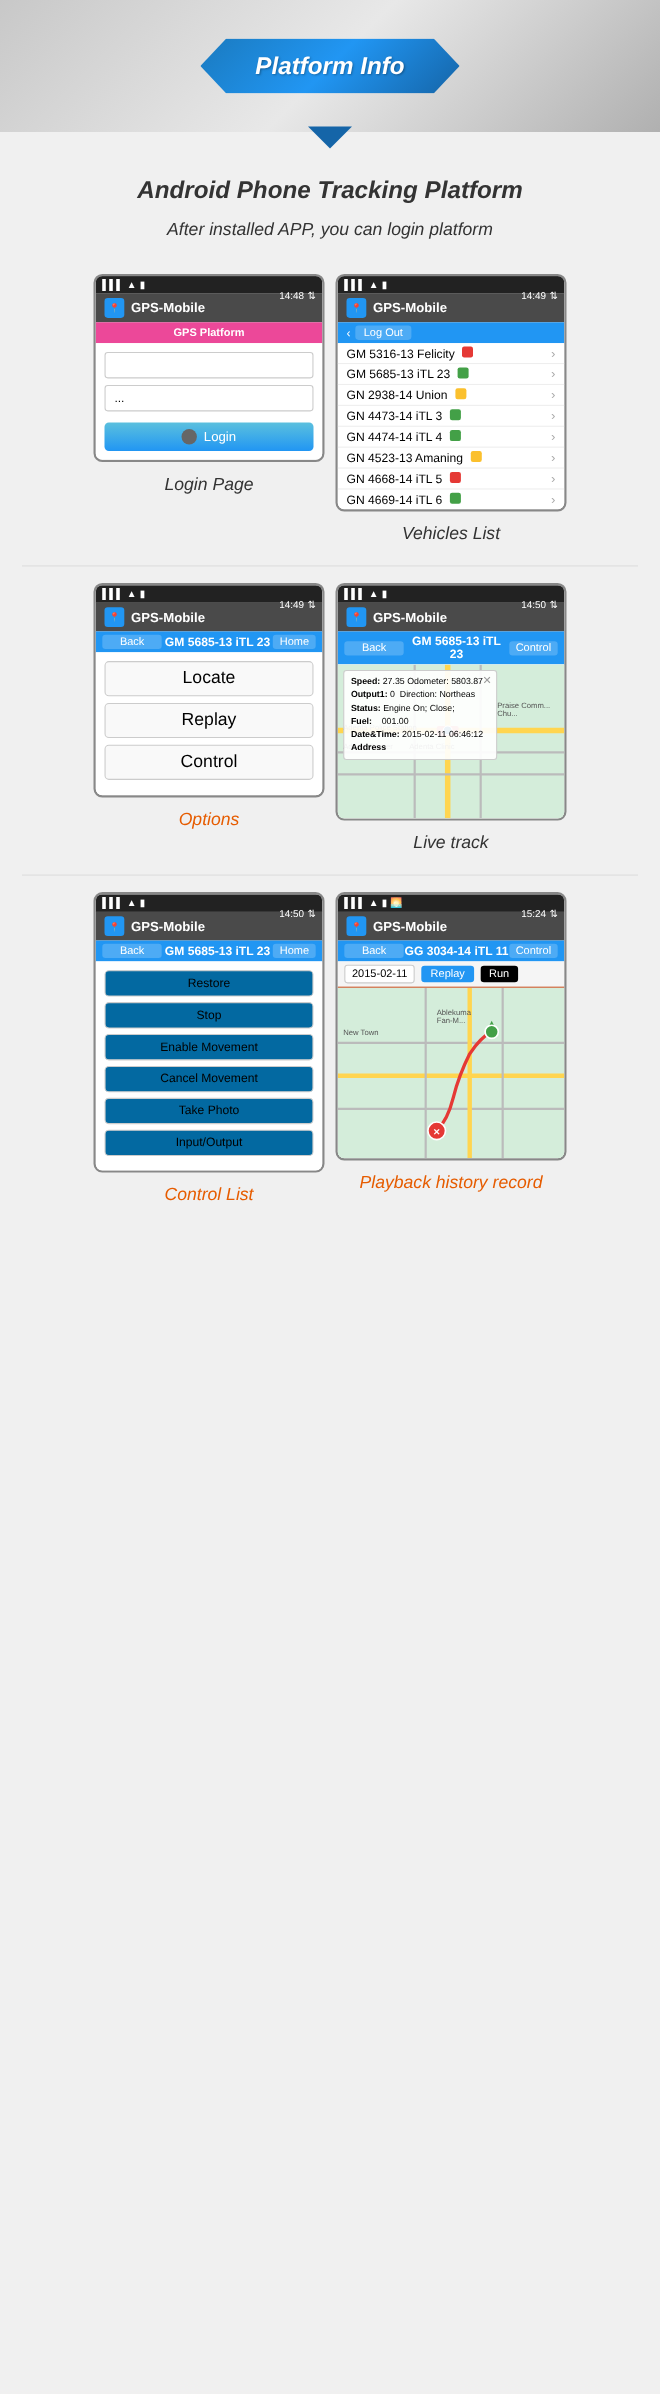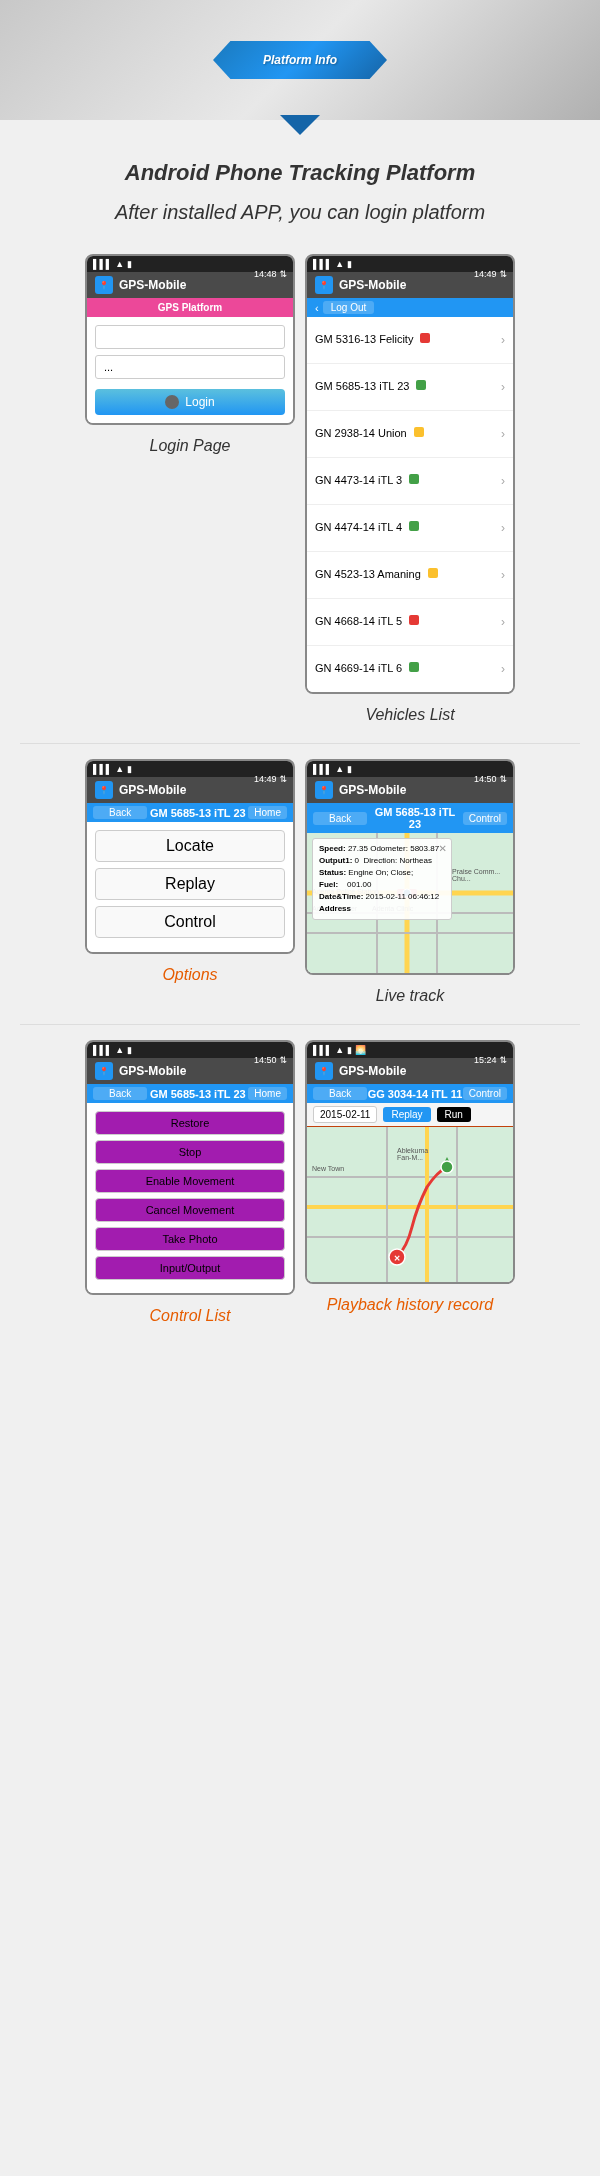--- a/index.html
+++ b/index.html
@@ -17,21 +17,21 @@
       background: linear-gradient(135deg, #c8c8c8 0%, #e8e8e8 50%, #b0b0b0 100%);
       position: relative;
       display: flex;
       align-items: center;
       justify-content: center;
     }
     .banner-ribbon {
       background: linear-gradient(135deg, #1a7abf 0%, #2196F3 50%, #1565a8 100%);
       color: white;
       font-style: italic;
-      font-size: 12px;
+      font-size: 22px;
       font-weight: bold;
       padding: 12px 50px;
       clip-path: polygon(10% 0%, 90% 0%, 100% 50%, 90% 100%, 10% 100%, 0% 50%);
       text-shadow: 1px 1px 2px rgba(0,0,0,0.3);
     }
     .banner::before {
       content: '';
       position: absolute;
       bottom: -15px;
       left: 50%;
@@ -50,21 +50,21 @@
       padding: 40px 20px 10px;
       font-style: italic;
       font-size: 22px;
       color: #333;
       font-weight: bold;
     }
     .subtitle {
       text-align: center;
       padding: 5px 20px 20px;
       font-style: italic;
-      font-size: 20px;
+      font-size: 16px;
       color: #333;
     }
 
     
     .screens-row {
       display: flex;
       justify-content: center;
       gap: 10px;
       padding: 10px 20px;
     }
@@ -182,22 +182,22 @@
       height: 14px;
       background: #666;
       border-radius: 50%;
       display: inline-block;
     }
 
     
     .vehicle-list-item {
       display: flex;
       justify-content: space-between;
-      align-items: flex-start;
-      padding: 16px 8px;
+      align-items: center;
+      padding: 2px 8px;
       border-bottom: 1px solid #eee;
       font-size: 11px;
     }
     .vehicle-list-item:last-child { border-bottom: none; }
     .status-dot {
       width: 10px;
       height: 10px;
       border-radius: 2px;
       display: inline-block;
       margin-left: 4px;
@@ -311,21 +311,21 @@
       margin-top: 8px;
       padding: 4px;
     }
     .label-orange { color: #e65c00; }
     .label-black { color: #333; }
 
     
     .control-btn {
       width: 100%;
       border: 1px solid #ccc;
-      background: #a21caf;
+      background: #0369a1;
       padding: 5px;
       margin-bottom: 5px;
       border-radius: 4px;
       text-align: center;
       font-size: 11px;
     }
 
     
     .map-label {
       position: absolute;

